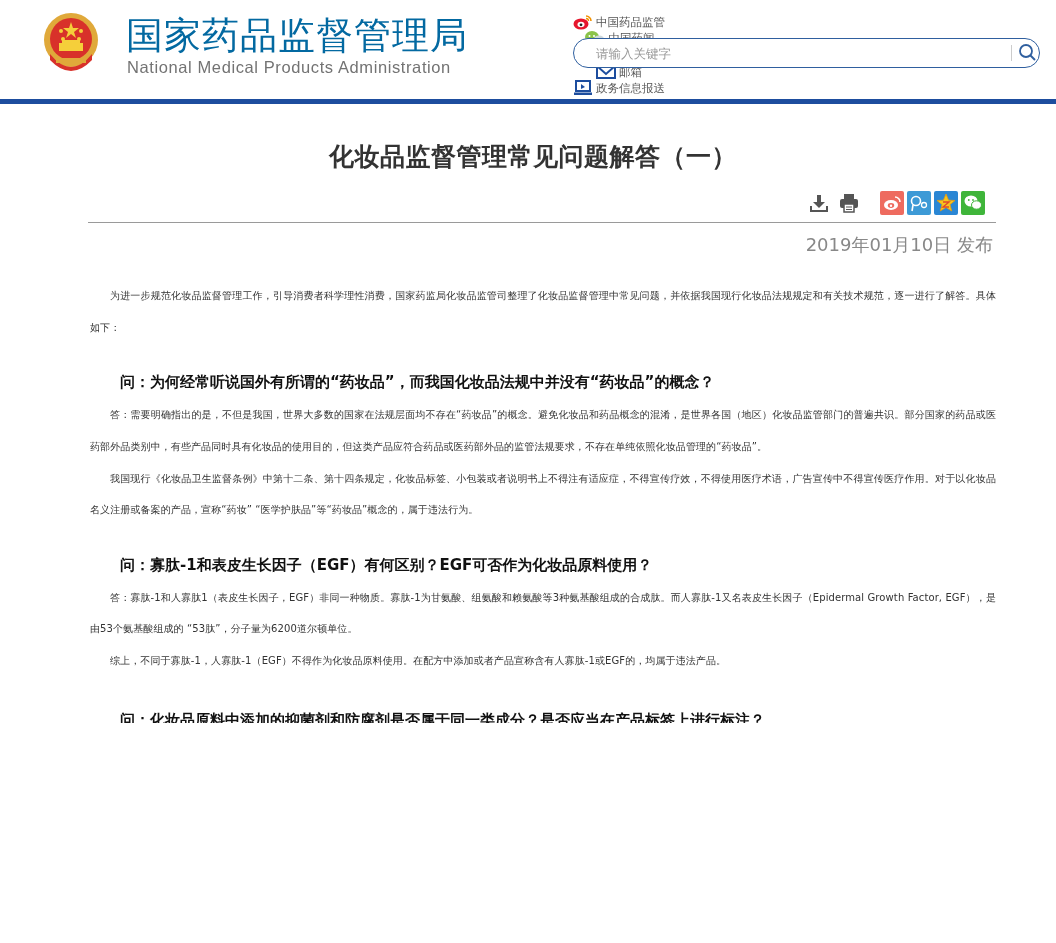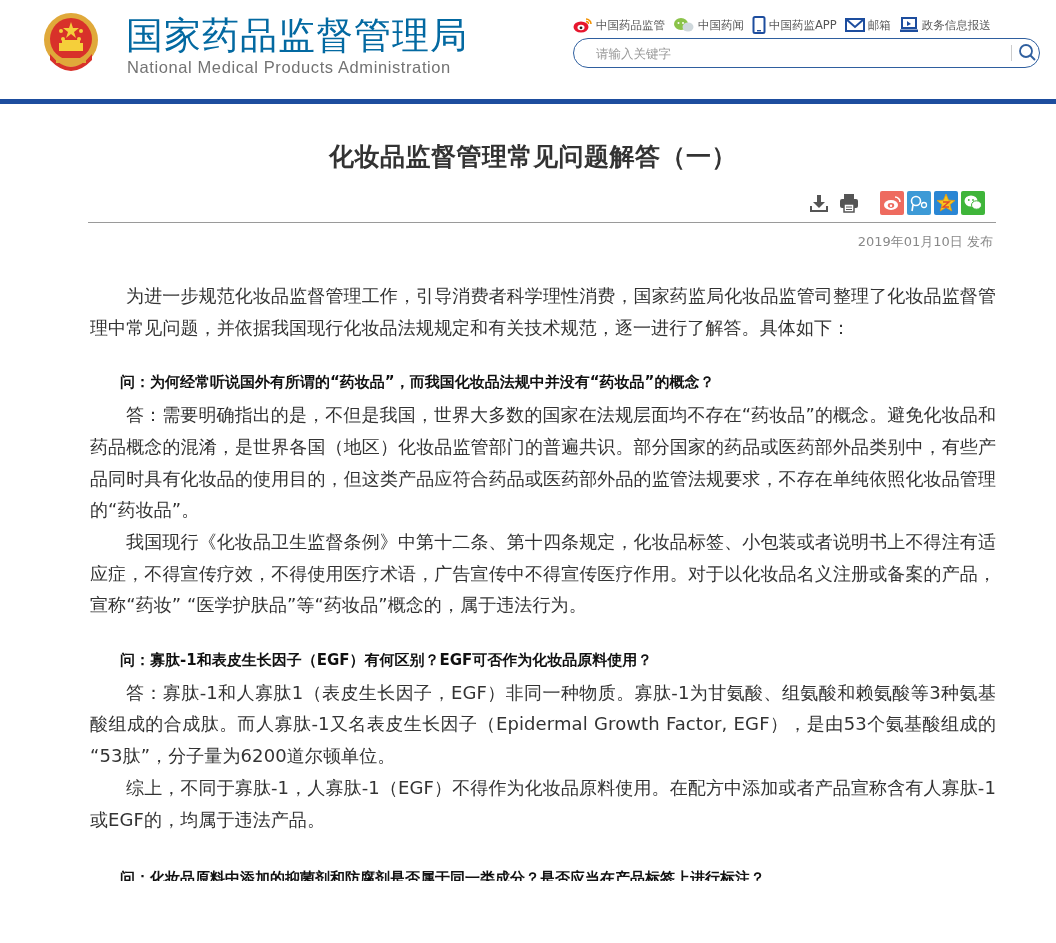--- a/index.html
+++ b/index.html
@@ -5,45 +5,45 @@
     * { box-sizing: border-box; margin: 0; padding: 0; }
     html, body { width: 1056px; height: 943px; overflow: hidden; background: #ffffff; }
     body { font-family: "DejaVu Sans", "Liberation Sans", sans-serif; color: #333; position: relative; }
 
     
     .header { position: absolute; left: 0; top: 0; width: 1056px; height: 100px; background: #fff; }
     .emblem { position: absolute; left: 42px; top: 10px; width: 58px; height: 66px; }
     .brand-cn { position: absolute; left: 126px; top: 14px; font-family: "DejaVu Sans", sans-serif; font-weight: normal; font-size: 37px; letter-spacing: 1px; color: #0369a1; line-height: 44px; white-space: nowrap; }
     .brand-en { position: absolute; left: 127px; top: 58px; font-family: "Liberation Sans", sans-serif; font-size: 16.5px; letter-spacing: 0.6px; color: #737373; white-space: nowrap; }
 
-    .toplinks { position: absolute; left: 573px; top: 14px; height: 22px; display: flex; align-items: center; font-size: 11.5px; color: #555; white-space: nowrap; }
+    .toplinks { position: absolute; left: 573px; top: 14px; height: 22px; display: flex; align-items: center; font-size: 11.5px; color: #555; white-space: nowrap; flex-direction: column; }
     .toplink { display: flex; align-items: center; margin-right: 8px; cursor: pointer; }
     .toplink svg { margin-right: 3px; }
 
     .search { position: absolute; left: 573px; top: 38px; width: 467px; height: 30px; border: 1.5px solid #2f5f9f; border-radius: 16px; background: #fff; }
     .search input { position: absolute; left: 22px; top: 4px; width: 400px; height: 20px; border: none; outline: none; font-size: 12.5px; color: #be185d; background: transparent; font-family: "DejaVu Sans", sans-serif; }
     .search input::placeholder { color: #999; }
     .search-sep { position: absolute; left: 437px; top: 6px; width: 1px; height: 16px; background: #ccc; }
     .search-btn { position: absolute; left: 442px; top: 2px; width: 22px; height: 24px; cursor: pointer; }
 
     .blue-bar { position: absolute; left: 0; top: 99px; width: 1056px; height: 5px; background: #1d4d9e; }
 
     
     .title { position: absolute; left: 0; top: 140px; width: 1066px; text-align: center; font-size: 25px; color: #333; letter-spacing: 0.5px; font-family: "DejaVu Sans", sans-serif; }
 
     .tools { position: absolute; left: 808px; top: 190px; height: 26px; display: flex; align-items: center; }
     .tool-btn { width: 22px; height: 22px; margin-right: 8px; cursor: pointer; display: flex; align-items: center; justify-content: center; }
     .share-group { display: flex; margin-left: 12px; }
     .share-btn { width: 24px; height: 24px; margin-right: 3px; cursor: pointer; display: flex; align-items: center; justify-content: center; border-radius: 2px; }
 
     .divider { position: absolute; left: 88px; top: 222px; width: 908px; height: 1px; background: #9a9a9a; }
-    .pubdate { position: absolute; right: 63px; top: 233px; font-size: 13px; color: #888; white-space: nowrap; }
+    .pubdate { position: absolute; right: 63px; top: 233px; font-size: 18px; color: #888; white-space: nowrap; }
 
     .body { position: absolute; left: 90px; top: 280px; width: 906px; }
-    .p { font-size: 18px; line-height: 31.7px; color: #333; text-indent: 2em; text-align: justify; letter-spacing: 0.1px; }
+    .p { font-size: 10px; line-height: 31.7px; color: #333; text-indent: 2em; text-align: justify; letter-spacing: 0.1px; }
     .q { font-size: 15px; line-height: 31.7px; color: #111; font-weight: bold; text-indent: 2em; margin-top: 24px; }
     .clipped { height: 18px; overflow: hidden; margin-top: 28px; }
   </style>
 </head>
 <body>
 
 <div class="header">
   <div class="emblem">
     <svg width="58" height="66" viewBox="0 0 58 66">
       <circle cx="29" cy="30" r="27" fill="#e0a93a"></circle>

